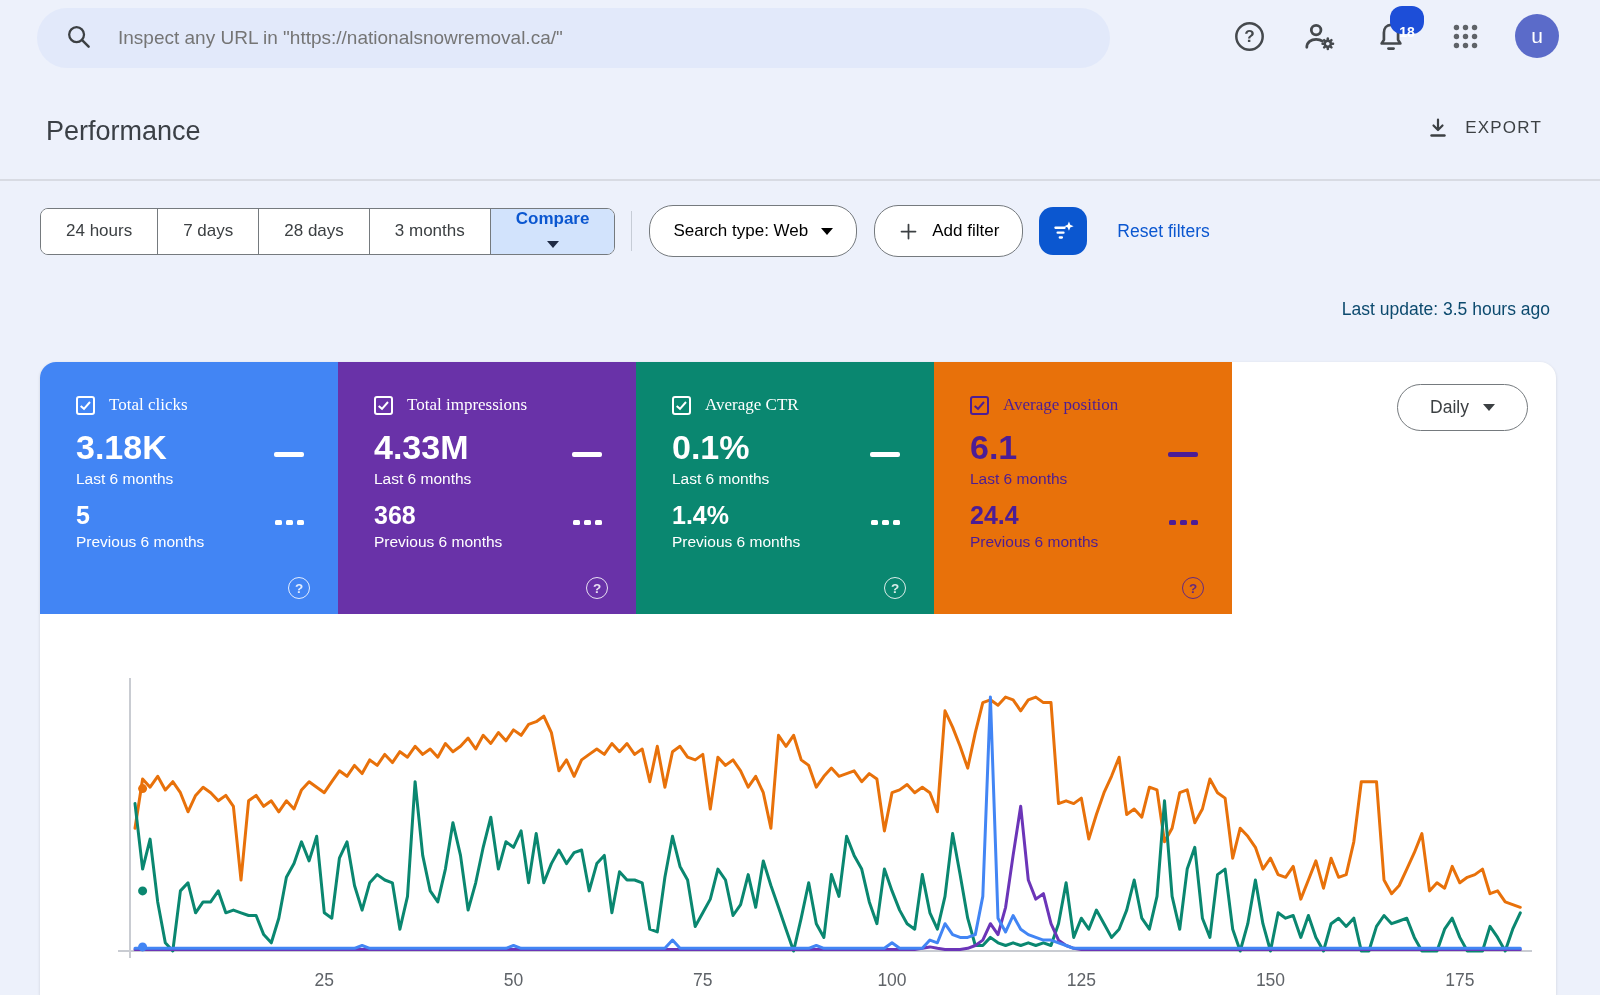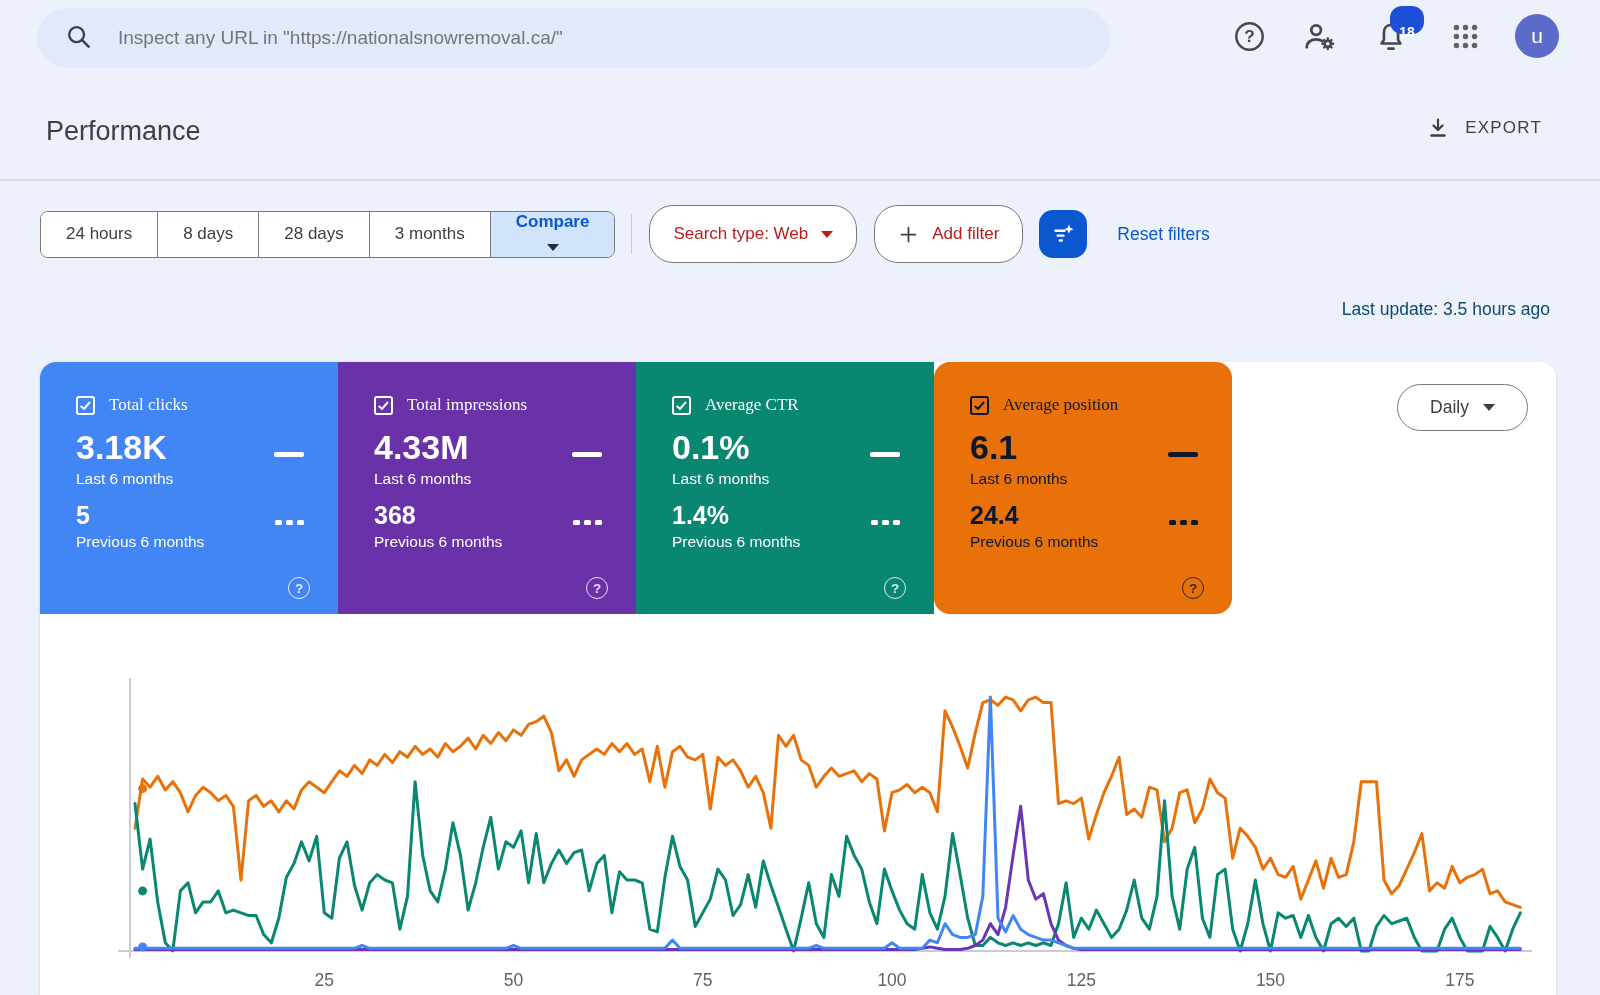--- a/index.html
+++ b/index.html
@@ -32,39 +32,39 @@
 
   
   .filter-row { position:absolute; left:40px; top:205px; display:flex; align-items:center; }
   .seg-group { display:flex; border:1px solid #757a7e; border-radius:8px; overflow:hidden; background:#fff; height:47px; }
   .seg { font-family:inherit; font-size:17px; color:#3c4043; background:#fff; border:none;
     border-right:1px solid #757a7e; padding:0 25px; cursor:pointer; white-space:nowrap; }
   .seg:last-child { border-right:none; }
   .seg.compare { background:#d2e3fc; color:#0b57d0; font-weight:600; display:flex; align-items:center; gap:12px;flex-direction:column; }
   .seg.compare .caret { color:#1f2a44; }
   .v-divider { width:1px; height:40px; background:#c6ccd6; margin:0 17px 0 16px; }
-  .chip { height:58px; border:1px solid #757a7e; border-radius:24px; background:#fff; font-family:inherit;
-    font-size:17px; color:#b91c1c; padding:0 23px; display:flex; align-items:center; gap:13px; cursor:pointer; white-space:nowrap; }
+  .chip { height:52px; border:1px solid #757a7e; border-radius:24px; background:#fff; font-family:inherit;
+    font-size:17px; color:#000000; padding:0 23px; display:flex; align-items:center; gap:13px; cursor:pointer; white-space:nowrap; }
   .chip + .chip { margin-left:17px; }
   .icon-filter-btn { width:48px; height:48px; border:none; border-radius:14px; background:#0b57d0;
     margin-left:16px; cursor:pointer; display:flex; align-items:center; justify-content:center; }
   .reset-link { margin-left:30px; background:none; border:none; font-family:inherit; font-size:17.5px;
     font-weight:500; color:#0b57d0; cursor:pointer; }
   .caret { display:inline-block; width:0; height:0; border-left:6px solid transparent;
     border-right:6px solid transparent; border-top:7px solid currentColor; }
 
   .last-update { position:absolute; right:50px; top:299px; font-size:17.5px; color:#0c4a6e; }
 
   
   .main-card { position:absolute; left:40px; top:362px; width:1516px; height:633px; background:#fff;
     border-radius:16px 16px 0 0; box-shadow:0 1px 3px rgba(60,64,67,.18); }
   .tiles { display:flex; }
   .tile { position:relative; width:298px; height:252px; padding:33px 34px 0 36px; color:#fff; cursor:pointer; }
   .tile:first-child { border-top-left-radius:16px; }
-  .tile.dark { color:#0f172a;border-radius:16px; }
+  .tile.dark { color:#4c1d95; }
   .tile-head { display:flex; align-items:center; gap:14px;font-family:Liberation Serif, serif; }
   .cbox { width:19px; height:19px; border:2px solid currentColor; border-radius:3px; display:flex;
     align-items:center; justify-content:center; flex:none; }
   .tile-label { font-size:17px; }
   .tile-val1 { font-size:34px; font-weight:700; margin-top:13px; }
   .tile-val2 { font-size:25px; font-weight:700; margin-top:13px; }
   .tile-period { font-size:15.5px; margin-top:3px; }
   .dash-solid { position:absolute; right:34px; top:90px; width:30px; height:4.5px; border-radius:2px; background:currentColor; }
   .dash-dotted { position:absolute; right:34px; top:158px; display:flex; gap:4px; }
   .dash-dotted span { width:7px; height:4.5px; border-radius:1.5px; background:currentColor; }
@@ -150,21 +150,21 @@
       <path d="M12 3.5 V13.5 M7.5 9.5 L12 14 L16.5 9.5" fill="none" stroke="#3c4043" stroke-width="2.2" stroke-linecap="round" stroke-linejoin="round"></path>
       <line x1="5.5" y1="19.5" x2="18.5" y2="19.5" stroke="#3c4043" stroke-width="2.4" stroke-linecap="round"></line>
     </svg>
     <span>EXPORT</span>
   </button>
   <div class="head-divider"></div>
 
   <div class="filter-row">
     <div class="seg-group">
       <button class="seg">24 hours</button>
-      <button class="seg">8 days</button>
+      <button class="seg">7 days</button>
       <button class="seg">28 days</button>
       <button class="seg">3 months</button>
       <button class="seg compare">
         <span>Compare</span>
         <span class="caret"></span>
       </button>
     </div>
     <div class="v-divider"></div>
     <button class="chip">
       <span>Search type: Web</span>

